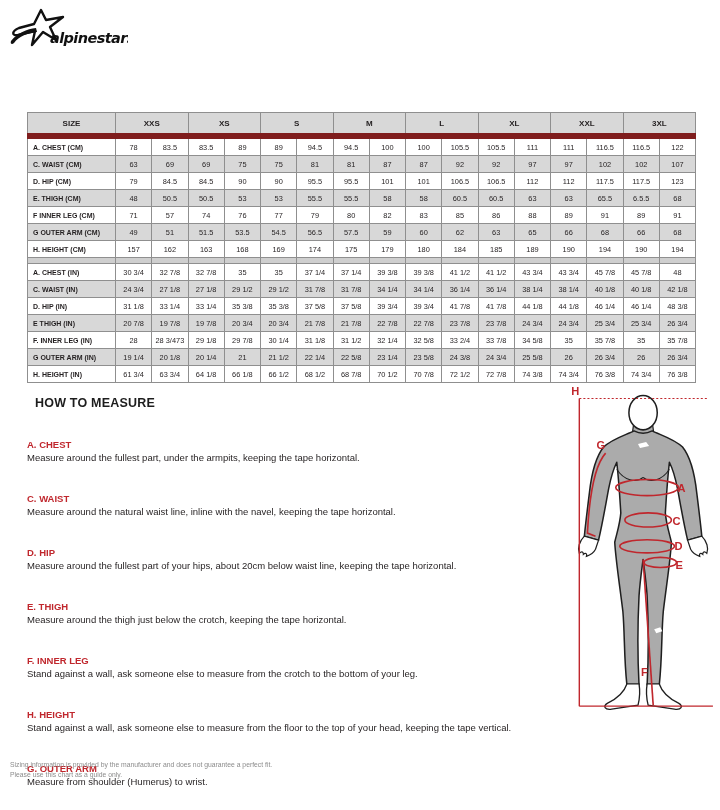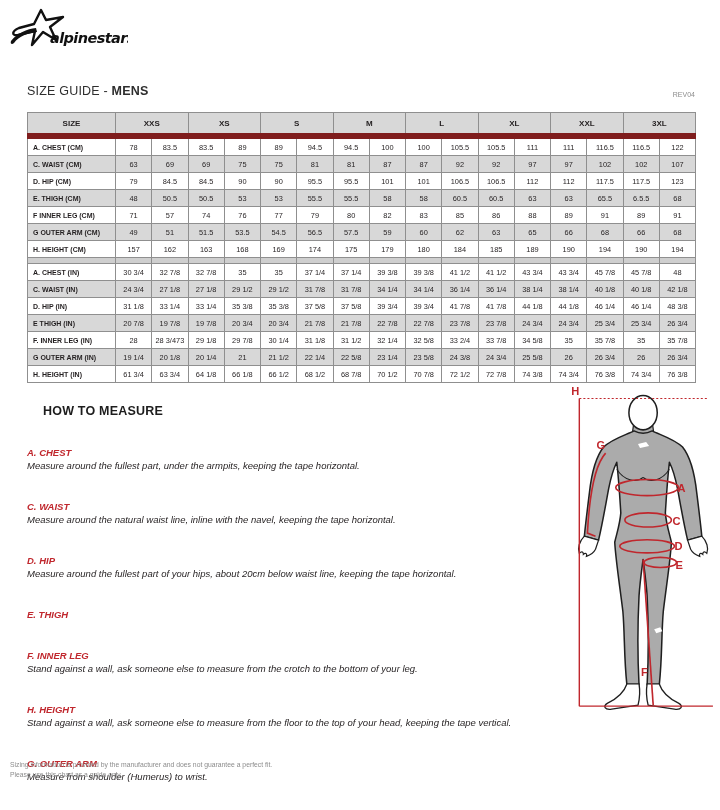--- a/index.html
+++ b/index.html
@@ -15,22 +15,22 @@
              border-collapse:collapse;table-layout:fixed;}
   table.size th,table.size td{border:1px solid #8f8f8f;text-align:center;
              padding:0;overflow:hidden;white-space:nowrap;}
   table.size thead th{height:20px;background:#d8d8d8;font-size:8px;
              font-weight:bold;border-bottom:6px solid #7f1d1d;}
   table.size tbody td{height:16px;font-size:7.4px;background:#fff;}
   table.size tbody td.lbl{text-align:left;padding-left:5px;font-weight:bold;font-size:7px;}
   table.size tbody tr.shade td{background:#d8d8d8;}
   table.size tbody tr.sep td{height:5px;background:#cfcfcf;}
   .htm{position:absolute;left:27px;top:388px;width:548px;}
-  .htm h2{font-size:12.5px;margin:16px;color:#1d1d1d;letter-spacing:0.2px;}
-  .mi{margin-top:28px;font-style:italic;}
+  .htm h2{font-size:12.5px;margin:8px;color:#1d1d1d;letter-spacing:0.2px;}
+  .mi{margin-top:28px;}
   .mi .ml{color:#c0272d;font-weight:bold;font-size:9.5px;line-height:13px;}
   .mi .mt{font-size:9.5px;line-height:13px;color:#231f20;}
   .figure{position:absolute;left:553px;top:383px;}
   .footer{position:absolute;left:10px;top:760px;font-size:6.8px;
           color:#8c8c8c;line-height:9.5px;}
 </style>
 </head>
 <body>
 
 <div class="page">
@@ -38,24 +38,20 @@
   <div class="logo">
     <svg width="120" height="46" viewBox="0 0 120 46">
       <g>
         <path d="M33,4 L38,14 L55,11 L42,21 L48,34 L35,26 L24,39 L27,25 L10,29 C3,30 4,25 11,22 L26,18 Z" fill="#ffffff" stroke="#111111" stroke-width="2.4" stroke-linejoin="round"></path>
         <path d="M3,35 C9,27 19,23 28,22 L29,26 C20,27 11,30 6,37 C4,39 2,38 3,35 Z" fill="#111111"></path>
       </g>
       <text x="42" y="37" font-family="DejaVu Sans, sans-serif" font-size="14.5" font-weight="bold" font-style="italic" letter-spacing="-0.6" fill="#111111">alpinestars</text>
     </svg>
   </div>
 
-  <div class="titlebar">
-    <div class="title"><span>SIZE GUIDE - </span><span class="bold">MENS</span></div>
-    <div class="rev">REV04</div>
-  </div>
 
   <table class="size">
     <colgroup>
       <col style="width:88px">
       <col span="16" style="width:36.25px">
     </colgroup>
     <thead>
       <tr>
         <th>SIZE</th>
         <th colspan="2">XXS</th>
@@ -366,20 +362,21 @@
     <div class="mi">
       <div class="ml">C. WAIST</div>
       <div class="mt">Measure around the natural waist line, inline with the navel, keeping the tape horizontal.</div>
     </div>
     <div class="mi">
       <div class="ml">D. HIP</div>
       <div class="mt">Measure around the fullest part of your hips, about 20cm below waist line, keeping the tape horizontal.</div>
     </div>
     <div class="mi">
       <div class="ml">E. THIGH</div>
+      <div class="mt">Measure around the thigh just below the crotch, keeping the tape horizontal.</div>
     </div>
     <div class="mi">
       <div class="ml">F. INNER LEG</div>
       <div class="mt">Stand against a wall, ask someone else to measure from the crotch to the bottom of your leg.</div>
     </div>
     <div class="mi">
       <div class="ml">H. HEIGHT</div>
       <div class="mt">Stand against a wall, ask someone else to measure from the floor to the top of your head, keeping the tape vertical.</div>
     </div>
     <div class="mi">

